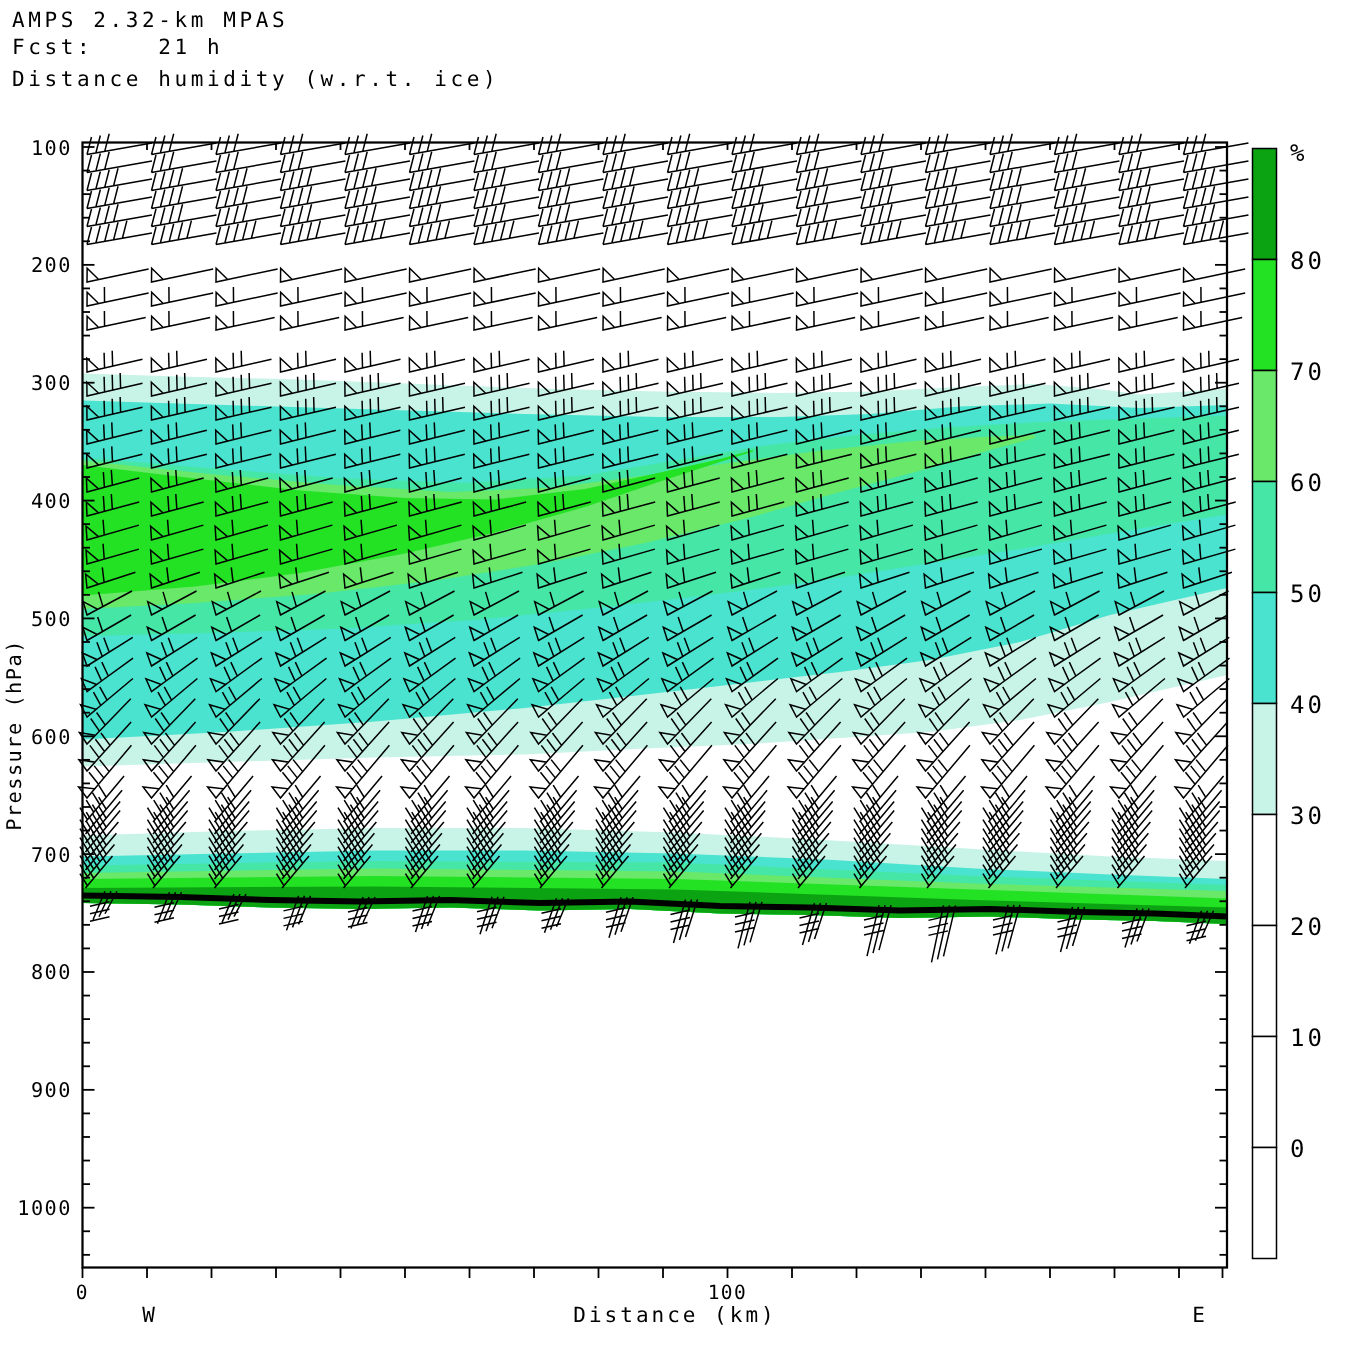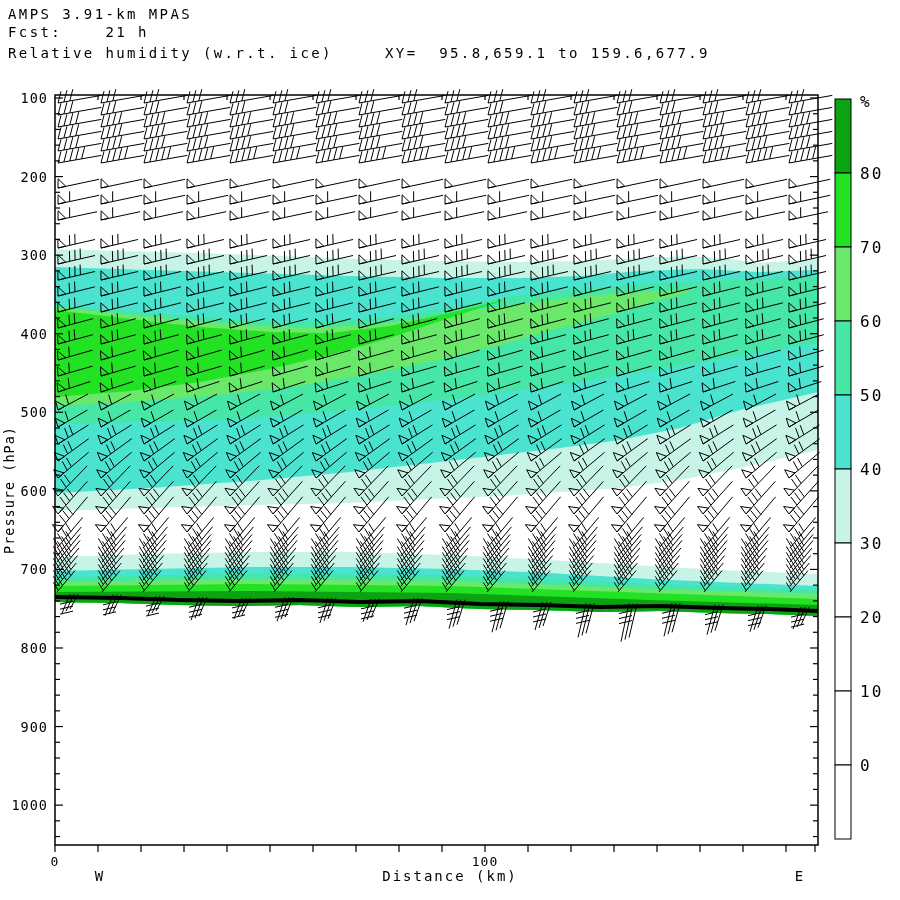--- a/index.html
+++ b/index.html
@@ -5,24 +5,23 @@
   html,body{margin:0;padding:0;background:#fff;}
   #page{position:relative;width:900px;height:900px;background:#fff;overflow:hidden;
         font-family:"DejaVu Sans Mono",monospace;color:#000;}
   .hdr{position:absolute;font-size:14px;letter-spacing:2.4px;white-space:pre;}
   #plot-svg{position:absolute;left:0;top:0;}
 </style>
 </head>
 <body>
 <div id="page">
 
-<div class="hdr" style="left:8px;top:6px">AMPS 3.91-km MPAS</div>
+<div class="hdr" style="left:8px;top:6px">AMPS 2.32-km MPAS</div>
 <div class="hdr" style="left:8px;top:24px">Fcst:    21 h</div>
-<div class="hdr" style="left:8px;top:45px">Relative humidity (w.r.t. ice)</div>
-<div class="hdr" style="left:385px;top:45px">XY=  95.8,659.1 to 159.6,677.9</div>
+<div class="hdr" style="left:8px;top:45px">Distance humidity (w.r.t. ice)</div>
 
 <svg id="plot-svg" width="900" height="900">
   <g id="g-bands">
         <path d="M55,249 L120,251 L200,253 L280,256 L360,259 L440,261 L520,262 L580,261 L640,258 L690,256 L730,259 L760,263 L790,261 L818,259 L818,450 L740,468 L680,480 L620,488 L560,492 L500,496 L430,499 L350,503 L250,505 L150,508 L55,511 Z" fill="#c8f4e8" stroke="none"></path>
         <path d="M55,267 L150,270 L250,273 L350,276 L440,278 L520,278 L580,276 L640,271 L700,269 L760,272 L818,270 L818,392 L740,410 L680,428 L620,440 L560,448 L500,455 L430,463 L350,472 L250,481 L150,488 L55,493 Z" fill="#49e3cf" stroke="none"></path>
         <path d="M55,305 L150,313 L230,319 L310,322 L390,317 L450,307 L510,297 L570,290 L630,285 L700,281 L760,279 L818,277 L818,343 L750,354 L680,366 L610,377 L540,388 L470,397 L400,405 L320,413 L230,419 L140,422 L55,424 Z" fill="#46e6a6" stroke="none"></path>
         <path d="M55,307 L140,316 L220,323 L300,328 L370,325 L430,317 L490,308 L550,300 L610,294 L660,291 L690,290 L690,292 L660,300 L620,312 L560,328 L500,345 L430,362 L360,376 L290,387 L210,396 L130,402 L55,406 Z" fill="#69e869" stroke="none"></path>
         <path d="M55,310 L130,319 L200,327 L270,332 L330,333 L390,326 L440,315 L480,306 L502,300 L502,301 L480,308 L440,321 L390,338 L330,355 L270,369 L200,382 L130,391 L55,397 Z" fill="#23e223" stroke="none"></path>
         <path d="M55,557 L150,554 L250,552 L350,552 L450,555 L550,560 L650,566 L740,571 L818,574 L818,616 L770,614 L720,613 L660,611 L600,612 L540,610 L480,609 L420,606 L360,607 L300,605 L240,606 L180,605 L120,603 L55,602 Z" fill="#c8f4e8" stroke="none"></path>
         <path d="M55,571 L150,569 L250,567 L350,567 L450,569 L550,573 L650,579 L740,583 L818,586 L818,616 L770,614 L720,613 L660,611 L600,612 L540,610 L480,609 L420,606 L360,607 L300,605 L240,606 L180,605 L120,603 L55,602 Z" fill="#49e3cf" stroke="none"></path>

